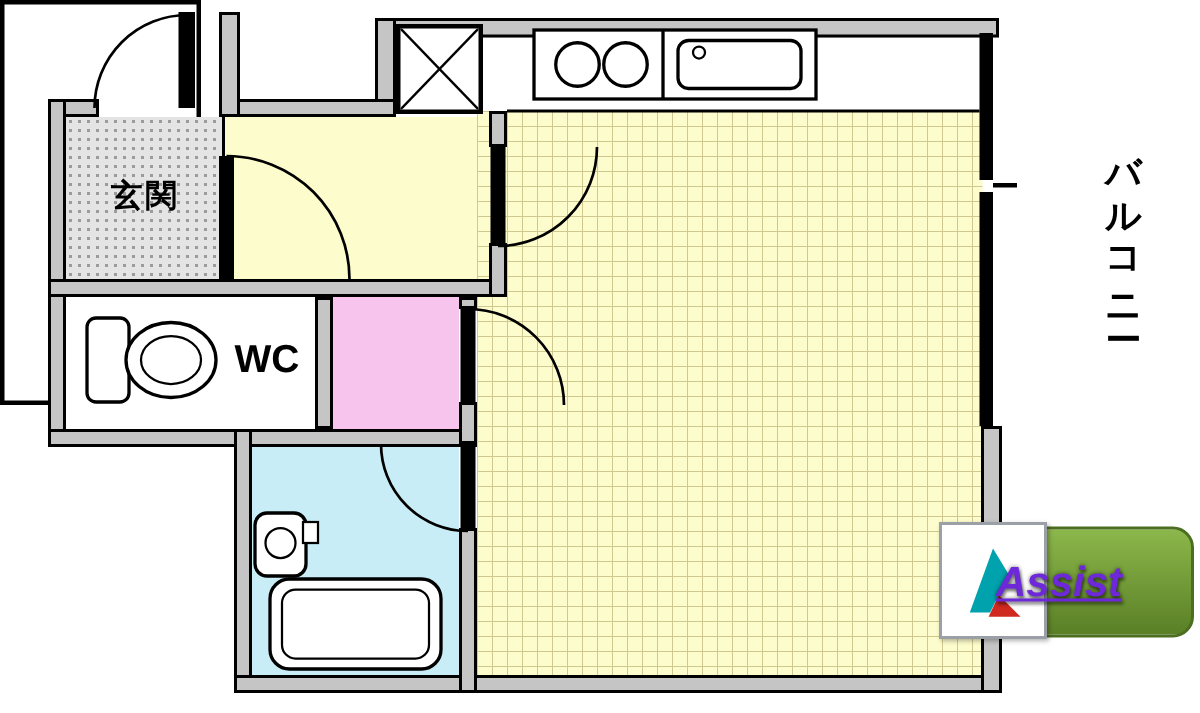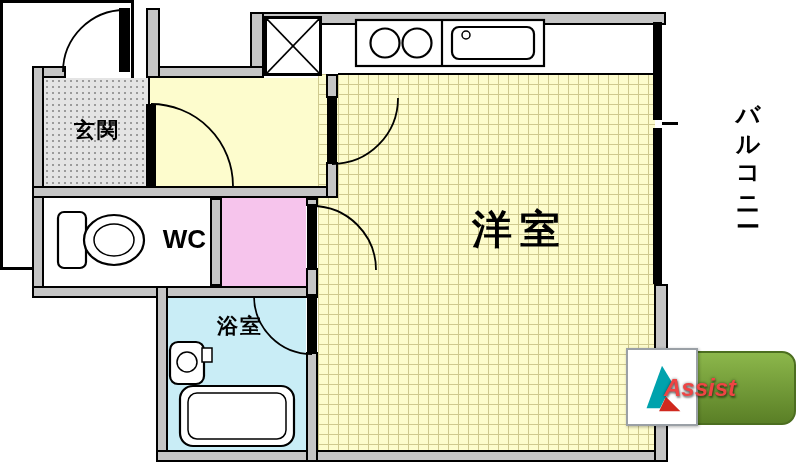--- a/index.html
+++ b/index.html
@@ -30,38 +30,38 @@
   .slide{position:absolute;background:#000;z-index:4;}
   .washbox{position:absolute;left:264px;top:16px;width:58px;height:60px;background:#fff;
            border:3px solid #000;z-index:4;}
   .overlay{position:absolute;left:0;top:0;z-index:5;pointer-events:none;}
   .arc{fill:none;stroke:#000;stroke-width:1.8;}
   .fx{fill:#fff;stroke:#000;stroke-width:2.2;}
   .thin{stroke-width:1.5;}
   
   .label{position:absolute;z-index:6;text-align:center;color:#000;}
   .genkan-label{left:50px;top:116px;width:94px;font-size:21px;font-weight:600;letter-spacing:2px;}
-  .wc-label{left:150px;top:224px;width:56px;font-size:26px;font-weight:700;text-align:right;}
+  .wc-label{left:150px;top:224px;width:56px;font-size:26px;font-weight:700;}
   .closet-label{left:222px;top:230px;width:84px;font-size:21px;font-weight:600;}
   .bath-label{left:190px;top:312px;width:100px;font-size:21px;font-weight:600;letter-spacing:2px;}
   .main-label{left:400px;top:202px;width:240px;font-size:40px;font-weight:600;letter-spacing:8px;}
   .main-size{left:400px;top:262px;width:240px;font-size:33px;font-weight:600;}
   .balcony-label{left:728px;top:30px;width:40px;height:246px;display:flex;align-items:center;justify-content:center;
                  writing-mode:vertical-rl;text-orientation:mixed;font-size:24px;font-weight:600;letter-spacing:4px;}
   
   .logo{position:absolute;left:626px;top:346px;width:172px;height:84px;z-index:10;}
   .logo-banner{position:absolute;left:26px;top:5px;right:2px;height:74px;z-index:1;
                background:linear-gradient(180deg,var(--logo-green-light,#8cb74b),var(--logo-green-dark,#5a7f26));
                border:2px solid #4c6e20;border-radius:14px;}
   .logo-card{position:absolute;left:0;top:2px;width:72px;height:78px;background:#fff;
              border:2px solid #9aa0a6;z-index:2;display:flex;align-items:center;justify-content:center;
              box-shadow:1px 1px 3px rgba(0,0,0,.3);}
   .logo-text{position:absolute;left:38px;top:50%;transform:translateY(-50%);z-index:3;
-             font-style:italic;font-weight:700;font-size:24px;color:#ef4444;
-             text-shadow:0 0 3px rgba(0,0,0,.5),1px 2px 2px rgba(0,0,0,.4);}
+             font-style:italic;font-weight:700;font-size:28px;color:#6d28d9;
+             text-shadow:0 0 3px rgba(0,0,0,.5),1px 2px 2px rgba(0,0,0,.4);text-decoration:underline;}
 </style>
 </head>
 <body>
 
 <div id="plan">
 
   <div class="room genkan"></div>
   <div class="room hallway"></div>
   <div class="room wc-room"></div>
   <div class="room closet"></div>
@@ -136,22 +136,20 @@
 
     <g>
       <rect class="fx" x="170" y="342" width="34" height="42" rx="8"></rect>
       <circle class="fx thin" cx="187" cy="362" r="10"></circle>
       <rect class="fx thin" x="202" y="348" width="10" height="14"></rect>
     </g>
   </svg>
 
   <div class="label genkan-label">玄関</div>
   <div class="label wc-label">WC</div>
-  <div class="label bath-label">浴室</div>
-  <div class="label main-label">洋室</div>
   <div class="label balcony-label">バルコニー</div>
 
   <div class="logo">
     <div class="logo-banner"></div>
     <div class="logo-card">
       <svg viewBox="0 0 60 60" width="58" height="58">
         <path d="M14 52 L30 8 L41 26 L28 52 Z" fill="var(--logo-teal,#00a2ad)"></path>
         <path d="M34 40 L49 55 L27 55 Z" fill="var(--logo-red,#d0291f)"></path>
       </svg>
     </div>

